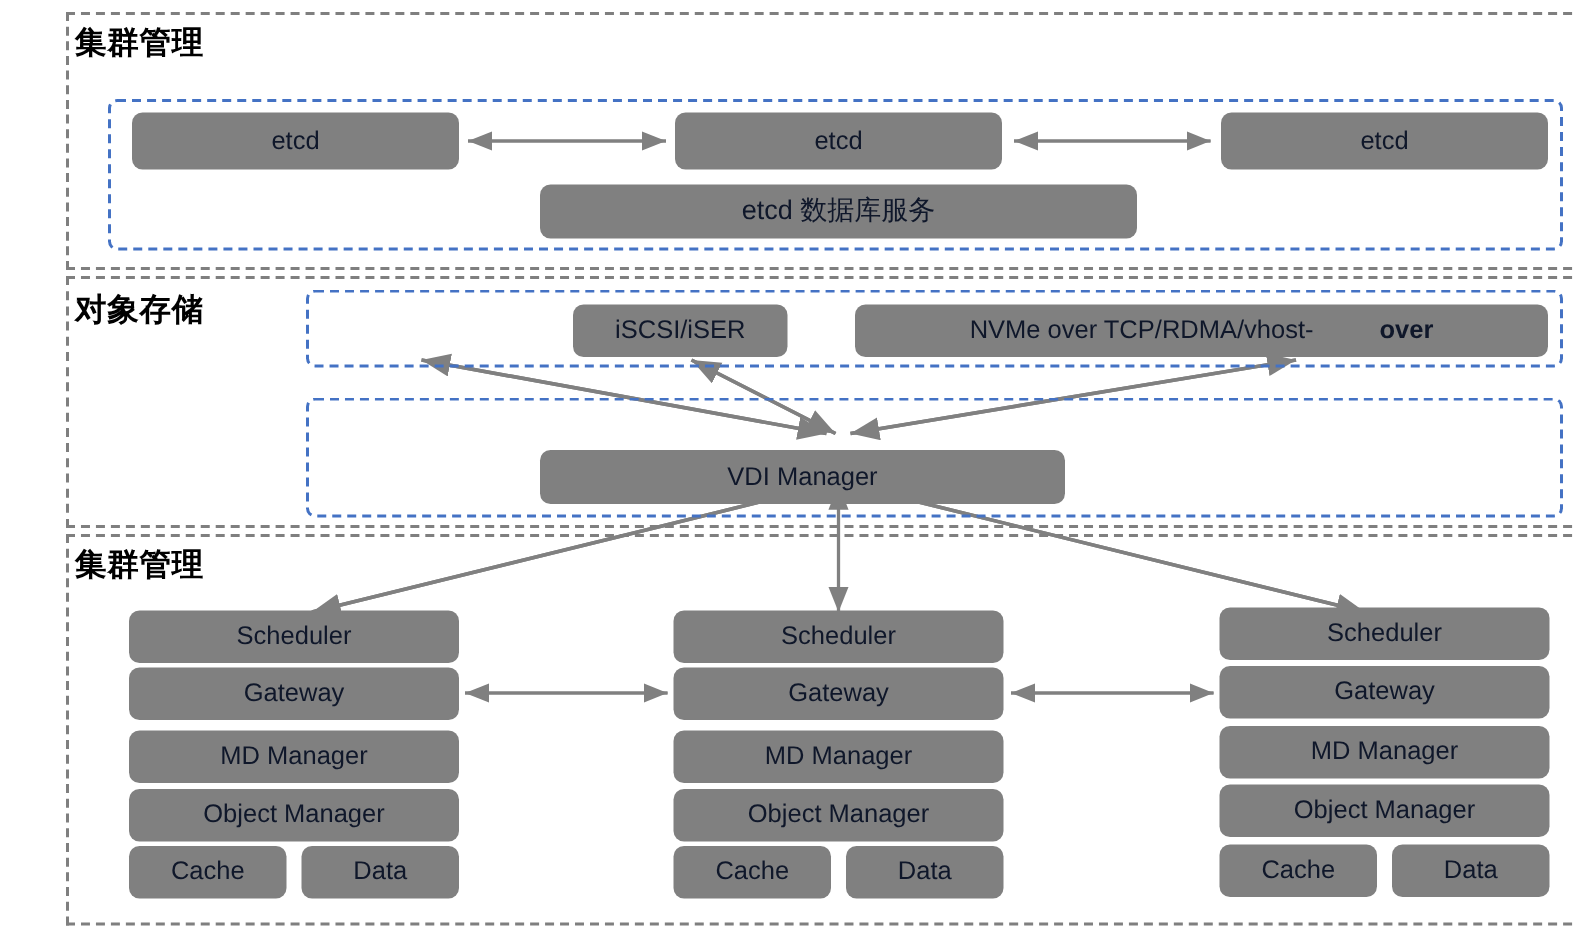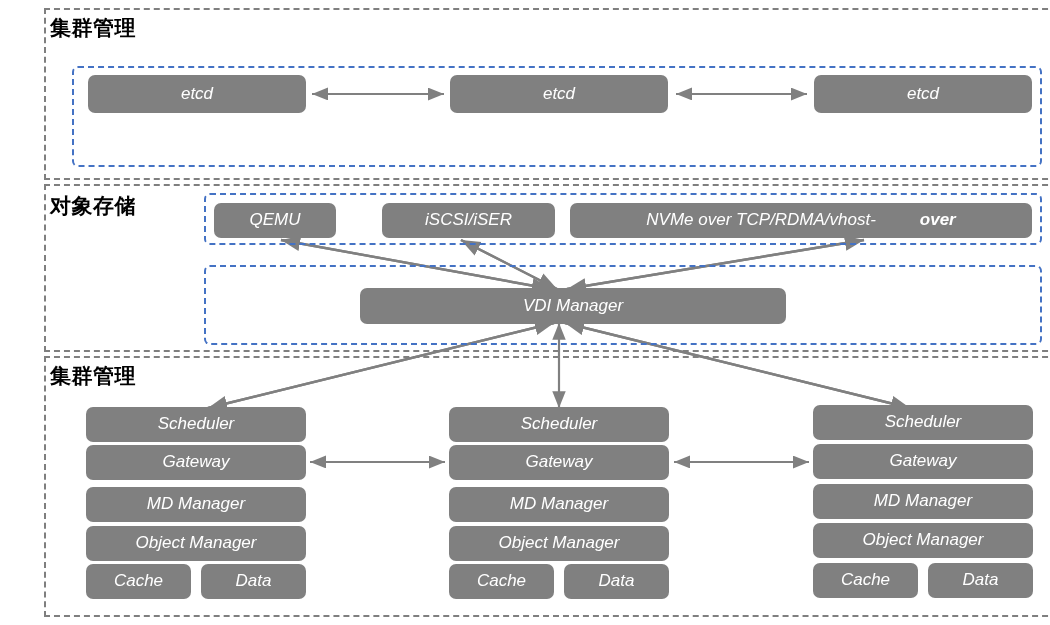--- a/index.html
+++ b/index.html
@@ -32,32 +32,31 @@
     border:2px dashed #4472c4;
     border-radius:6px;
     box-sizing:border-box;
     background:transparent;
   }
 
   
   .box{
     position:absolute;
     background:#808080;
-    color:#ffffff;
+    color:#0f172a;
     border-radius:7px;
     box-sizing:border-box;
     display:flex;
     align-items:center;
     justify-content:center;
     text-align:left;
     font-size:17px;
     line-height:1.1;
     white-space:nowrap;
     overflow:hidden;
-    font-style:italic;
   }
   .box.cjk{font-size:18px;}
   .box .semi{font-weight:bold;}
 
   
   #arrows{position:absolute;left:0;top:0;width:1050px;height:625px;pointer-events:none;}
 </style>
 </head>
 <body>
 
@@ -127,36 +126,36 @@
 
   <div class="section" style="left:8px;top:8px;width:1034px;height:172px;"></div>
   <div class="section-title" style="left:14px;top:14px;">集群管理</div>
 
   <div class="group" style="left:36px;top:66px;width:970px;height:101px;"></div>
 
   <div class="box" style="left:52px;top:75px;width:218px;height:38px;">etcd</div>
   <div class="box" style="left:414px;top:75px;width:218px;height:38px;">etcd</div>
   <div class="box" style="left:778px;top:75px;width:218px;height:38px;">etcd</div>
 
+  <div class="box cjk" style="left:324px;top:123px;width:398px;height:36px;">etcd 数据库服务</div>
 
   <div class="section" style="left:8px;top:184px;width:1034px;height:168px;"></div>
   <div class="section-title" style="left:14px;top:192px;">对象存储</div>
 
   <div class="group" style="left:168px;top:193px;width:838px;height:52px;"></div>
 
-  <div class="box" style="left:178px;top:203px;width:122px;height:35px;">QEMU</div>
-  <div class="box" style="left:346px;top:203px;width:173px;height:35px;">iSCSI/iSER</div>
+  <div class="box" style="left:346px;top:203px;width:143px;height:35px;">iSCSI/iSER</div>
   <div class="box" style="left:534px;top:203px;width:462px;height:35px;gap:44px;">
     <span>NVMe over TCP/RDMA/vhost-</span>
       <span class="semi">over</span>
   </div>
 
   <div class="group" style="left:168px;top:265px;width:838px;height:80px;"></div>
 
-  <div class="box" style="left:324px;top:288px;width:426px;height:36px;">VDI Manager</div>
+  <div class="box" style="left:324px;top:300px;width:350px;height:36px;">VDI Manager</div>
 
   <div class="section" style="left:8px;top:356px;width:1034px;height:261px;"></div>
   <div class="section-title" style="left:14px;top:362px;">集群管理</div>
 
   <div class="box" style="left:50px;top:407px;width:220px;height:35px;">Scheduler</div>
   <div class="box" style="left:50px;top:445px;width:220px;height:35px;">Gateway</div>
   <div class="box" style="left:50px;top:487px;width:220px;height:35px;">MD Manager</div>
   <div class="box" style="left:50px;top:526px;width:220px;height:35px;">Object Manager</div>
   <div class="box" style="left:50px;top:564px;width:105px;height:35px;">Cache</div>
   <div class="box" style="left:165px;top:564px;width:105px;height:35px;">Data</div>

